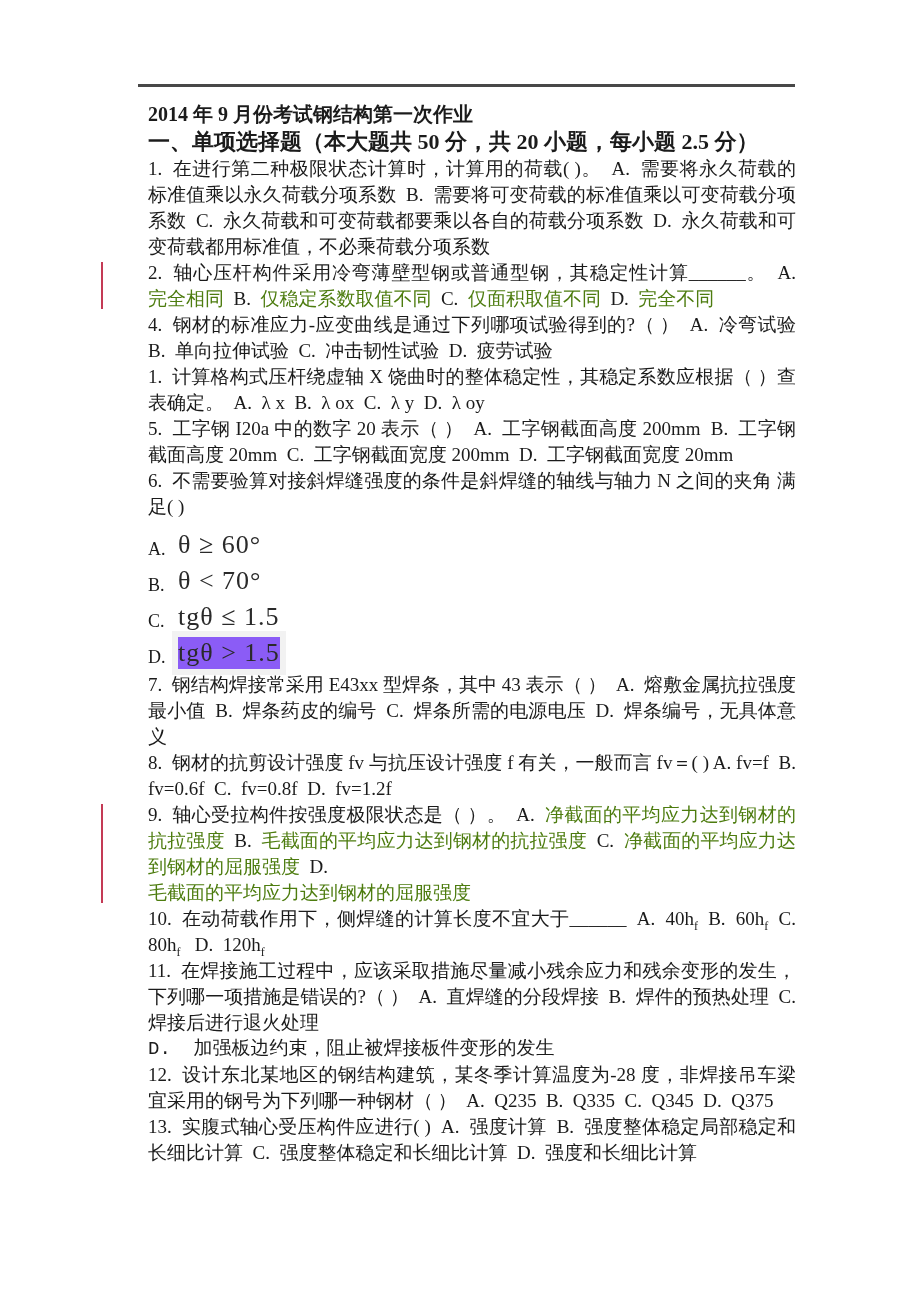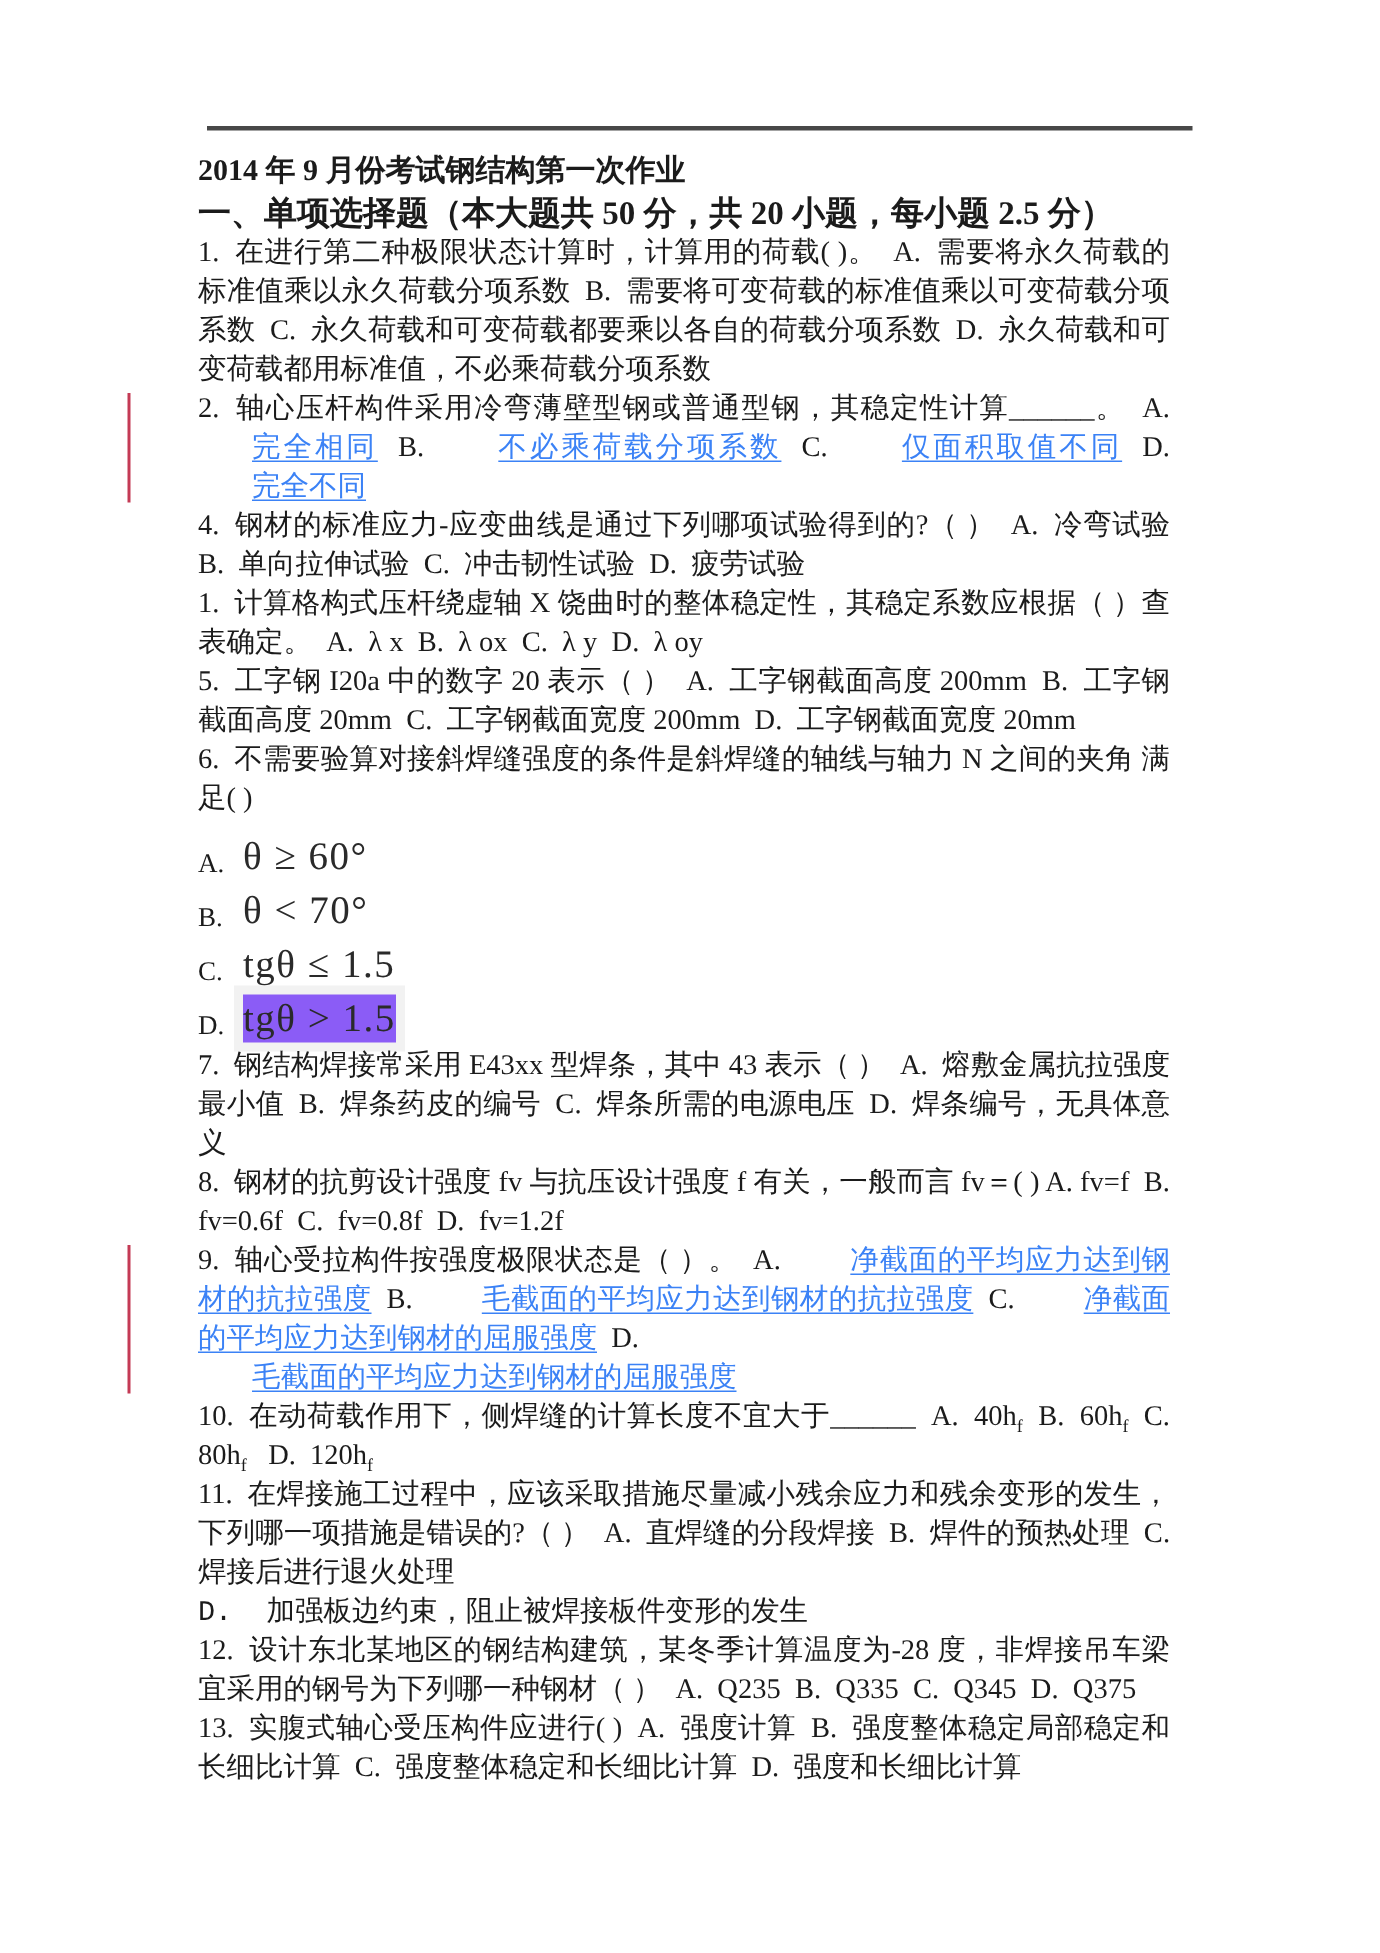--- a/index.html
+++ b/index.html
@@ -5,33 +5,33 @@
   html,body{margin:0;padding:0;}
   body{
     width:920px;height:1302px;background:#ffffff;position:relative;
     font-family:"Liberation Serif","DejaVu Serif",serif;color:#1b1b1b;
     overflow:hidden;
   }
   .topline{
     position:absolute;left:138px;top:84px;width:657px;height:3px;background:#484848;
   }
   .content{
-    position:absolute;left:132px;top:100px;width:648px;
+    position:absolute;left:148px;top:100px;width:648px;
   }
   .doc-title{
     margin:0;font-size:20px;font-weight:bold;line-height:28px;white-space:pre-wrap;
   }
   .doc-heading{
     margin:0;font-size:22px;font-weight:bold;line-height:28px;white-space:pre-wrap;
   }
   p.q{
     margin:0;font-size:19px;line-height:26px;text-align:justify;
     position:relative;white-space:pre-wrap;word-break:break-word;
   }
-  .red{color:#3b82f6;text-decoration:underline;text-underline-offset:3px;text-decoration-thickness:1px;margin-left:36px;}
+  .red{color:#4d7c0f;text-underline-offset:3px;text-decoration-thickness:1px;}
   sub{font-size:12px;line-height:0;}
   .changebar{
     position:absolute;left:-47px;top:2px;bottom:3px;width:2px;background:#c43a55;
   }
   .formula-block{margin:5px 0 3px 0;}
   .fopt{
     display:flex;align-items:flex-end;height:36px;margin:0;
   }
   .flabel{font-size:18px;width:30px;flex:0 0 30px;line-height:24px;}
   .formula{
@@ -50,21 +50,21 @@
 <div class="topline"></div>
 
 <div class="content">
 
   <p class="doc-title">2014 年 9 月份考试钢结构第一次作业</p>
 
   <p class="doc-heading">一、单项选择题（本大题共 50 分，共 20 小题，每小题 2.5 分）</p>
 
   <p class="q"><span>1.  在进行第二种极限状态计算时，计算用的荷载( )。  A.  需要将永久荷载的标准值乘以永久荷载分项系数  B.  需要将可变荷载的标准值乘以可变荷载分项系数  C.  永久荷载和可变荷载都要乘以各自的荷载分项系数  D.  永久荷载和可变荷载都用标准值，不必乘荷载分项系数</span></p>
 
-  <p class="q"><span class="changebar"></span><span>2.  轴心压杆构件采用冷弯薄壁型钢或普通型钢，其稳定性计算______。  A.  </span><span class="red">完全相同</span><span>  B.  </span><span class="red">不必乘荷载分项系数</span><span>  C.  </span><span class="red">仅面积取值不同</span><span>  D.  </span><span class="red">完全不同</span></p>
+  <p class="q"><span class="changebar"></span><span>2.  轴心压杆构件采用冷弯薄壁型钢或普通型钢，其稳定性计算______。  A.  </span><span class="red">完全相同</span><span>  B.  </span><span class="red">仅稳定系数取值不同</span><span>  C.  </span><span class="red">仅面积取值不同</span><span>  D.  </span><span class="red">完全不同</span></p>
 
   <p class="q"><span>4.  钢材的标准应力-应变曲线是通过下列哪项试验得到的?（ ）  A.  冷弯试验  B.  单向拉伸试验  C.  冲击韧性试验  D.  疲劳试验</span></p>
 
   <p class="q"><span>1.  计算格构式压杆绕虚轴 X 饶曲时的整体稳定性，其稳定系数应根据（ ）查表确定。  A.  λ x  B.  λ ox  C.  λ y  D.  λ oy</span></p>
 
   <p class="q"><span>5.  工字钢 I20a 中的数字 20 表示（ ）  A.  工字钢截面高度 200mm  B.  工字钢截面高度 20mm  C.  工字钢截面宽度 200mm  D.  工字钢截面宽度 20mm</span></p>
 
   <p class="q"><span>6.  不需要验算对接斜焊缝强度的条件是斜焊缝的轴线与轴力 N 之间的夹角 满足( )</span></p>
 
   <div class="formula-block">

